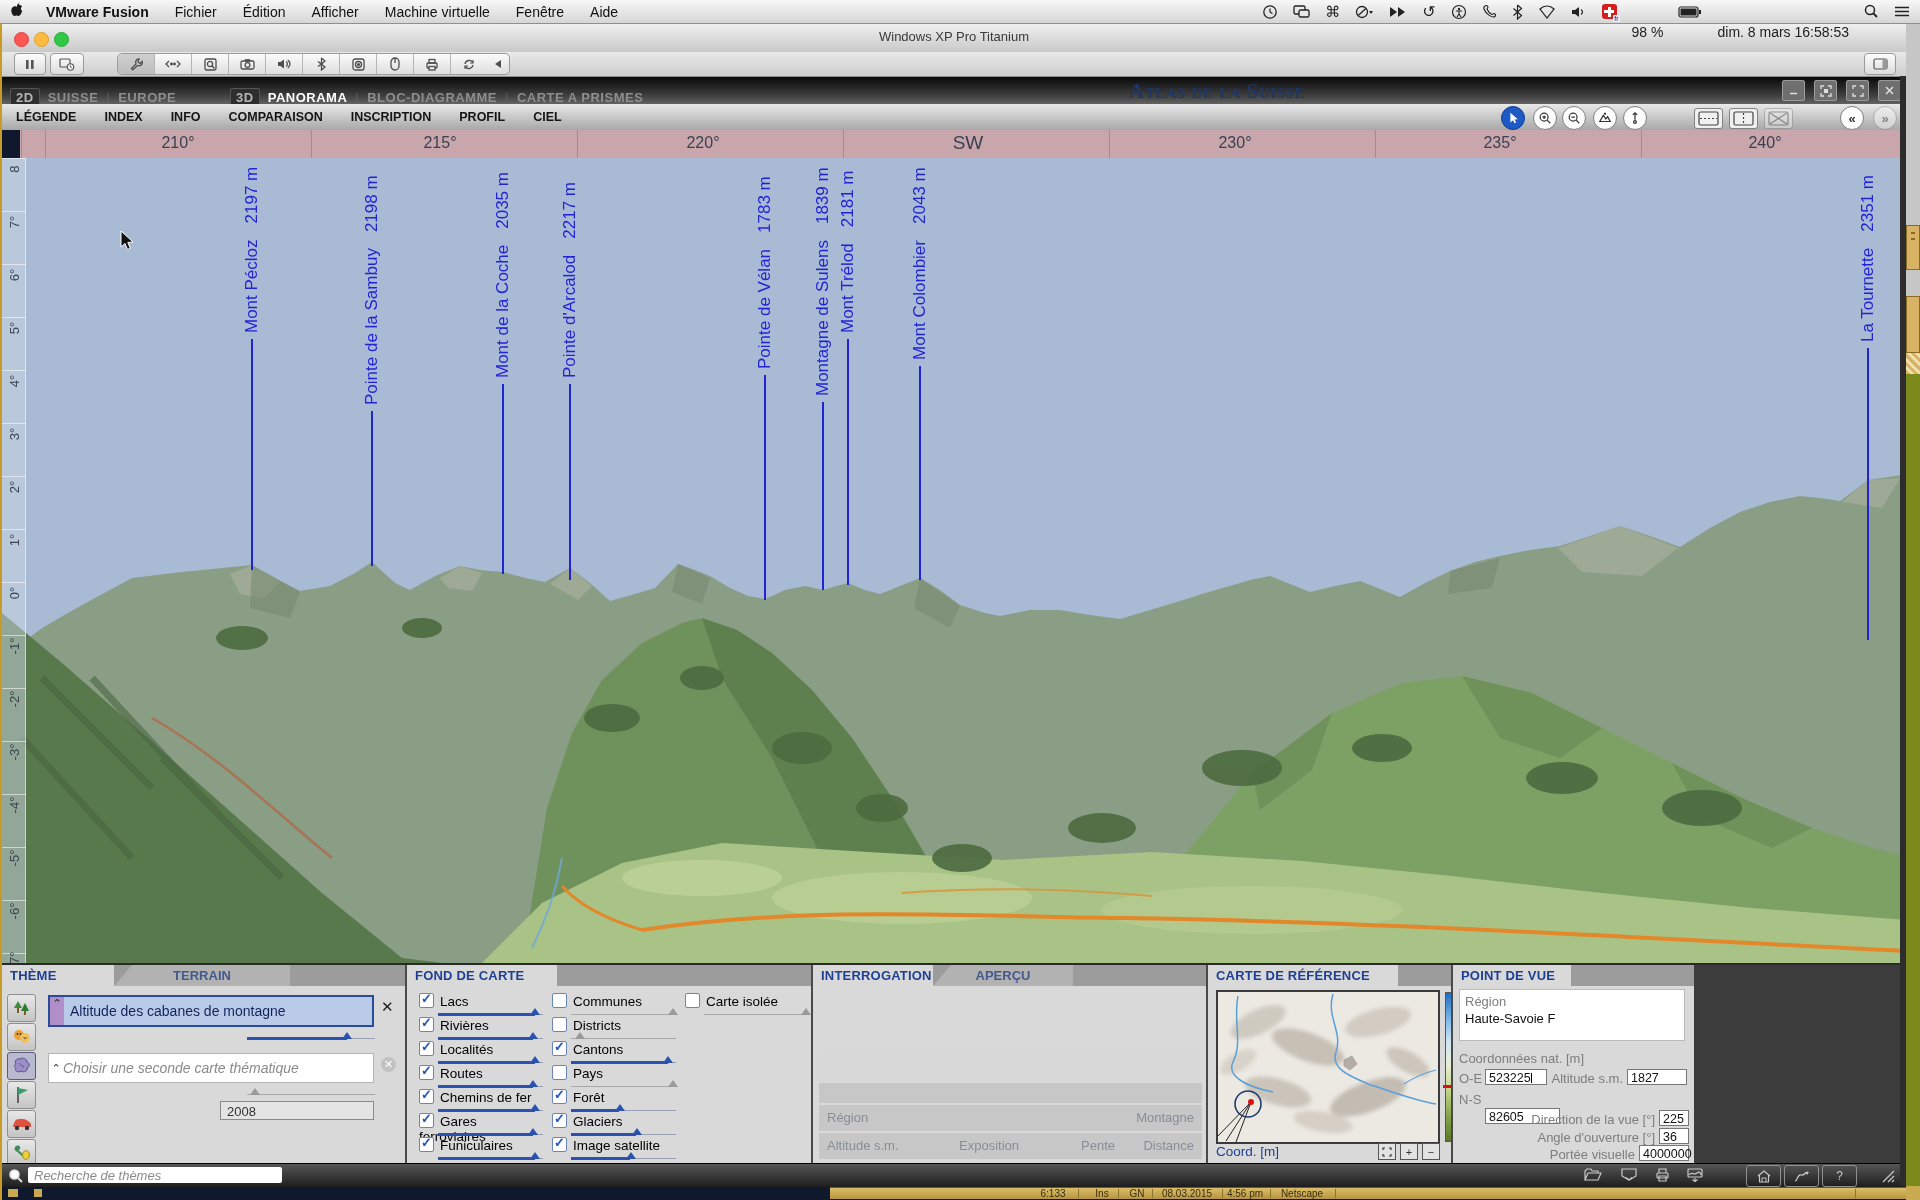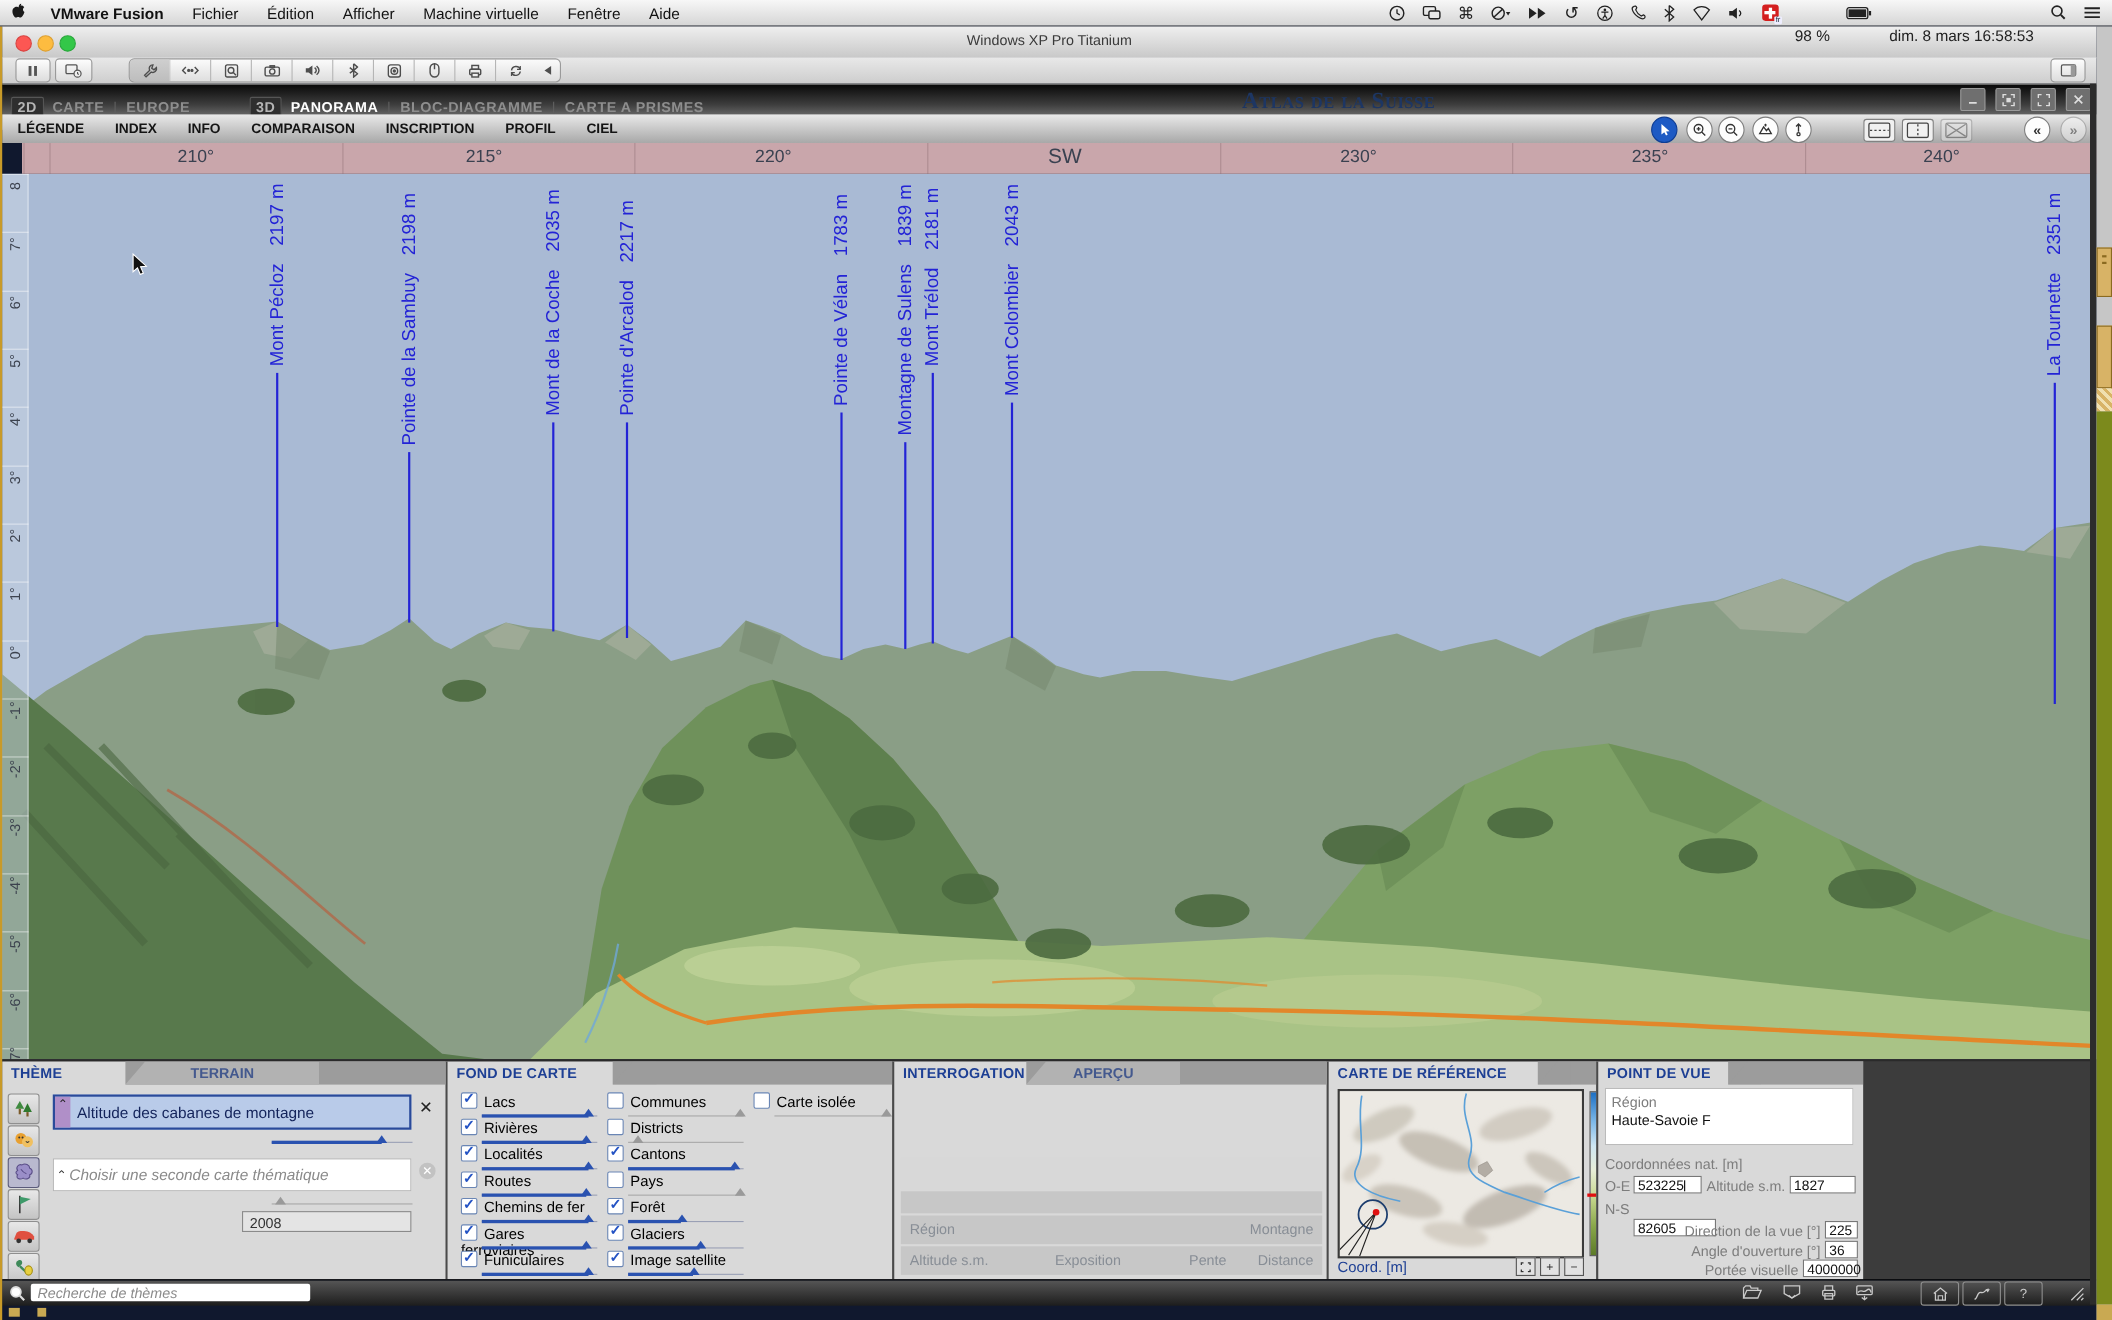--- a/index.html
+++ b/index.html
@@ -347,21 +347,21 @@
     <div class="tbtn" style="left:1862px;width:30px;">
       <svg width="15" height="12" viewBox="0 0 15 12">
           <rect x="1" y="1" width="13" height="10" rx="1.5" stroke="#555" fill="none" stroke-width="1.2"></rect>
           <rect x="9.5" y="1" width="4.5" height="10" fill="#999"></rect>
         </svg>
     </div>
   </div>
 
   <div id="modebar">
     <span class="badge">2D</span>
-    <span class="mb-dim">CARTE</span>
+    <span class="mb-dim">SUISSE</span>
     <span class="mb-sep">|</span>
     <span class="mb-dim">EUROPE</span>
     <span style="width:46px;"></span>
     <span class="badge">3D</span>
     <span class="mb-on">PANORAMA</span>
     <span class="mb-sep">|</span>
     <span class="mb-dim">BLOC-DIAGRAMME</span>
     <span class="mb-sep">|</span>
     <span class="mb-dim">CARTE A PRISMES</span>
     <span id="apptitle">Atlas de la Suisse</span>
@@ -830,14 +830,29 @@
     <span class="bbbox" style="left:1820px;">?</span>
     <span class="bbic" style="left:1880px;top:6px;">
         <svg width="14" height="13" viewBox="0 0 14 13">
           <path d="M12,1 L1,12 M12,6 L6,12 M12,10 L10,12"></path>
         </svg>
       </span>
   </div>
 
   <div class="goldfrag" style="left:8px;width:10px;"></div>
   <div class="goldfrag" style="left:34px;width:8px;"></div>
+  <div id="goldbar">
+    <span class="gb" style="left:223px;">6:133</span>
+    <span class="gbsep" style="left:248px;"></span>
+    <span class="gb" style="left:272px;">Ins</span>
+    <span class="gbsep" style="left:288px;"></span>
+    <span class="gb" style="left:307px;">GN</span>
+    <span class="gbsep" style="left:322px;"></span>
+    <span class="gb" style="left:357px;">08.03.2015</span>
+    <span class="gbsep" style="left:392px;"></span>
+    <span class="gb" style="left:415px;">4:56 pm</span>
+    <span class="gbsep" style="left:440px;"></span>
+    <span class="gb" style="left:472px;">Netscape</span>
+    <span class="gbsep" style="left:505px;"></span>
+    <span class="gbsep" style="left:1025px;"></span>
+  </div>
 
 </div>
 
 </body></html>

